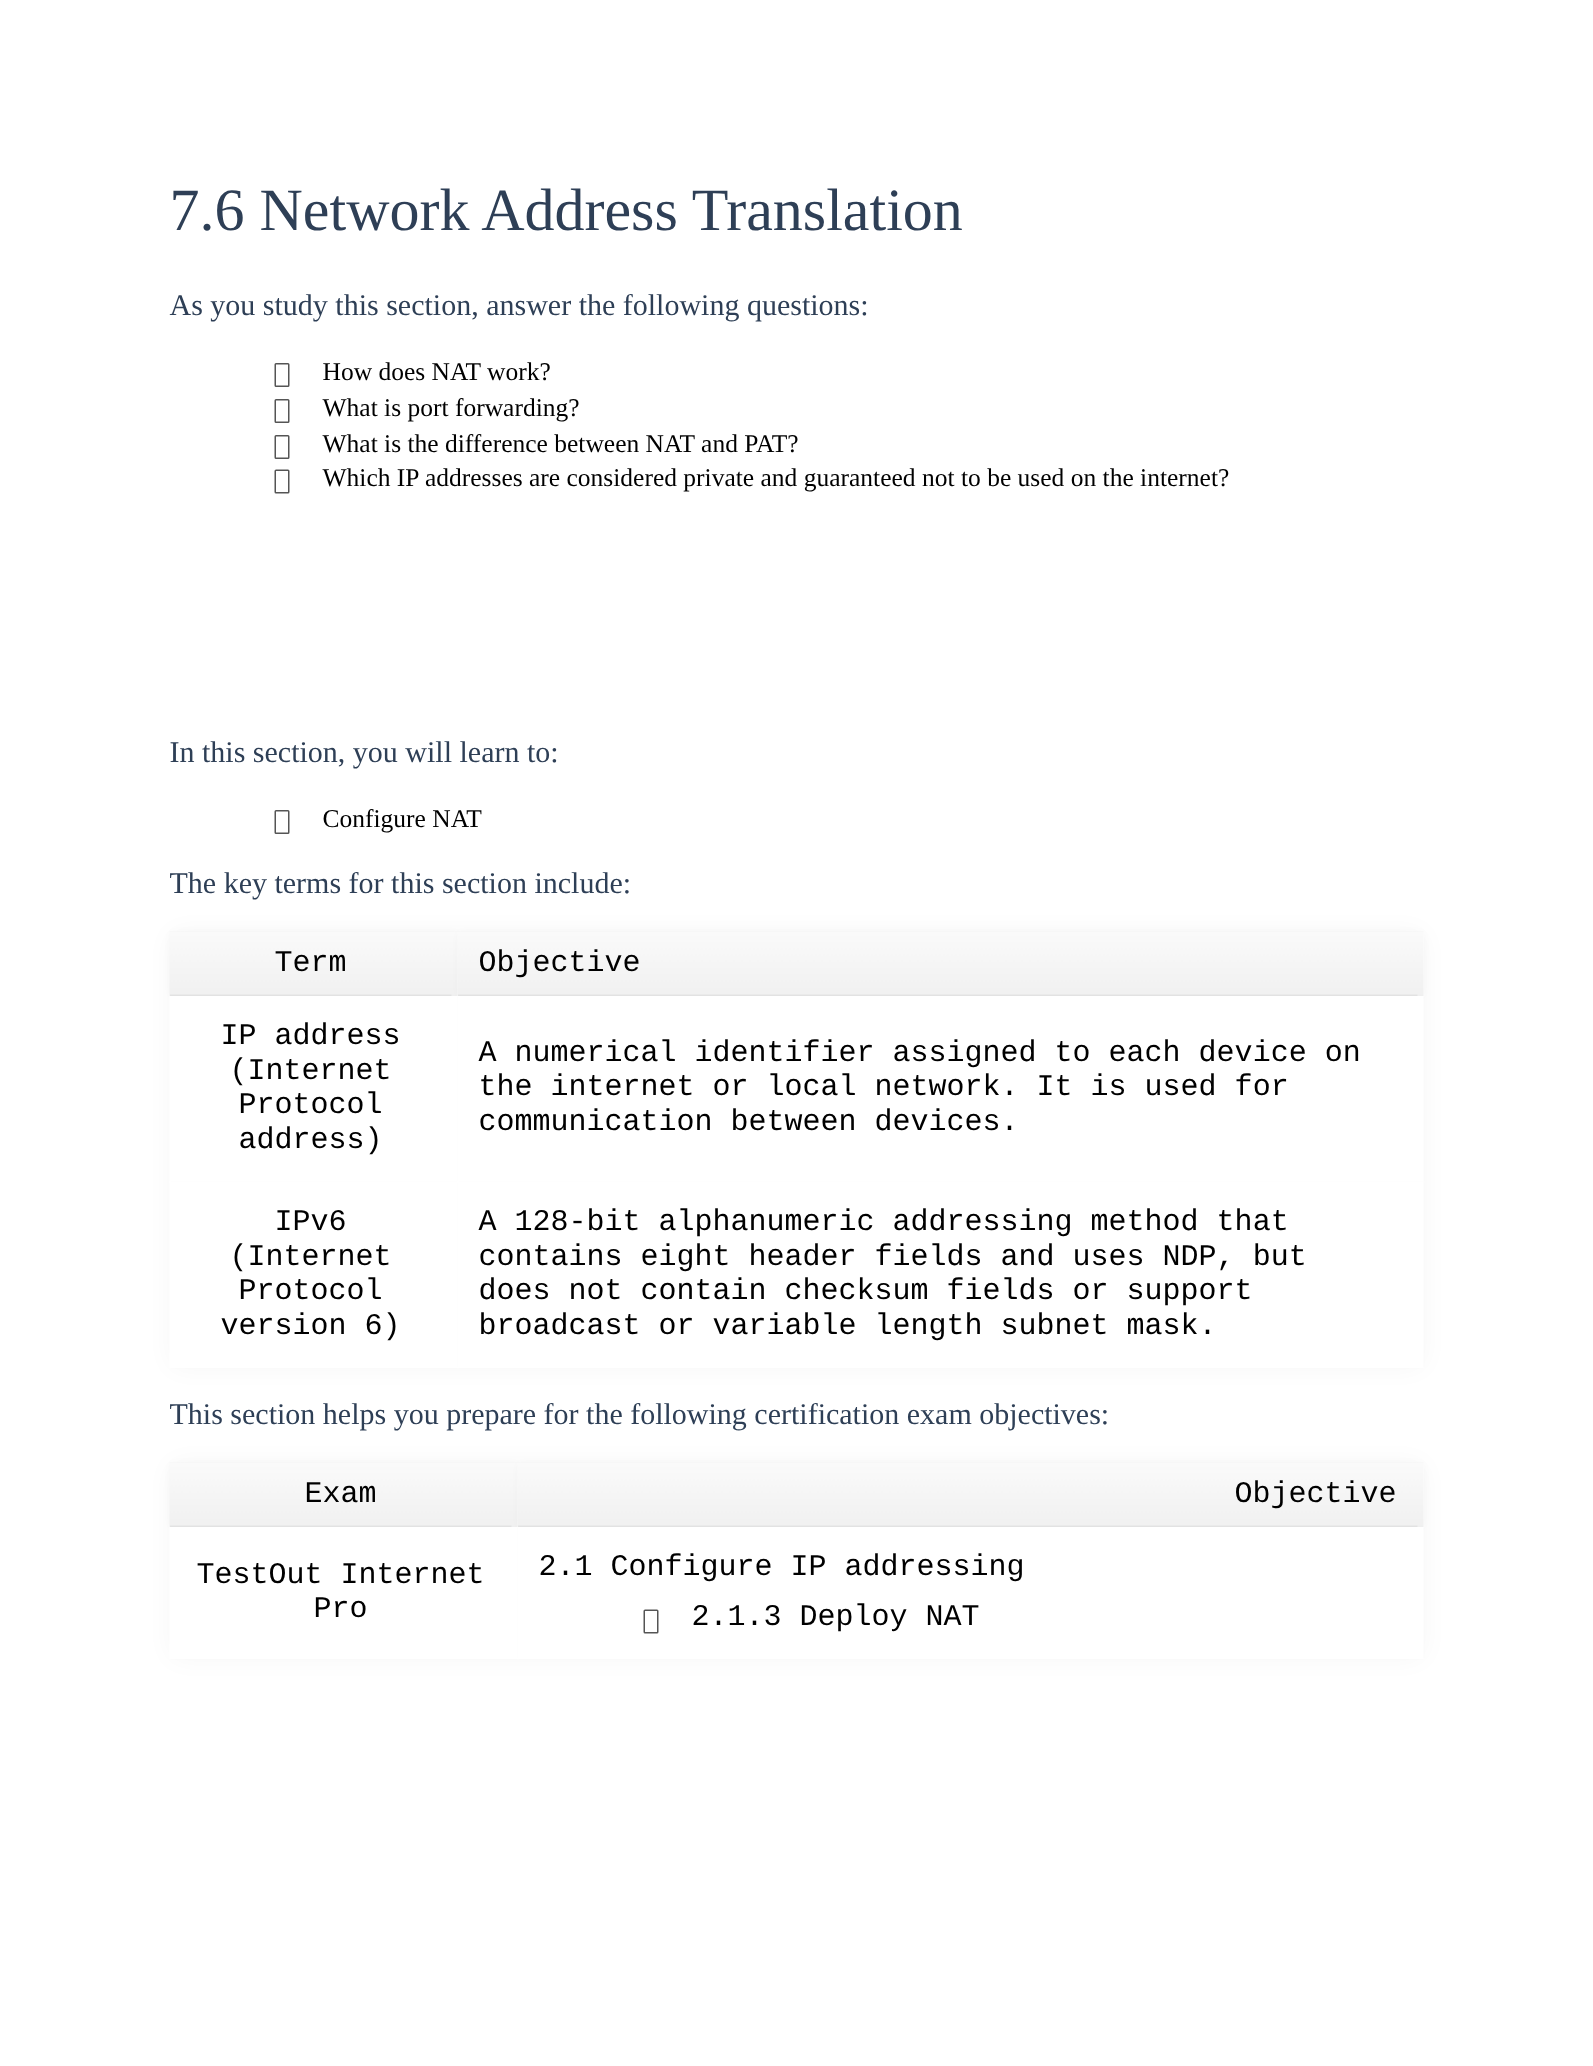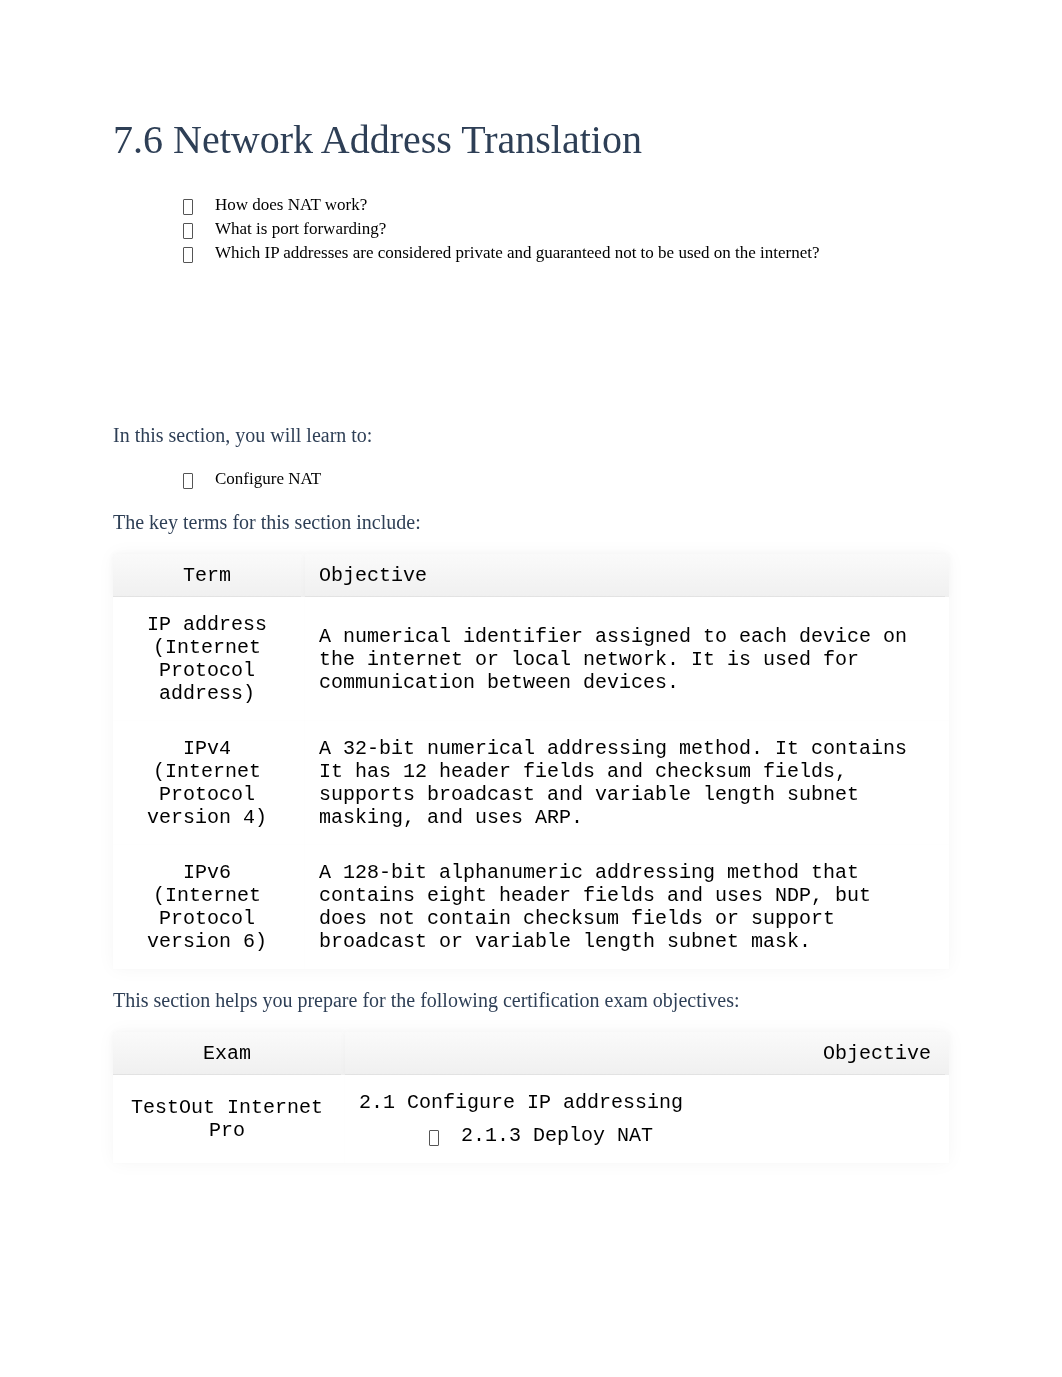--- a/index.html
+++ b/index.html
@@ -128,24 +128,26 @@
     background: #fff;
   }
 </style>
 </head>
 <body>
 
 <div class="page">
 
   <h1>7.6 Network Address Translation</h1>
 
+  <p class="intro">As you study this section, answer the following questions:</p>
 
   <ul class="wing">
     <li><span>How does NAT work?</span></li>
     <li><span>What is port forwarding?</span></li>
+    <li><span>What is the difference between NAT and PAT?</span></li>
     <li><span>Which IP addresses are considered private and guaranteed not to be used on the internet?</span></li>
   </ul>
 
   <div class="spacer"></div>
 
   <p class="intro">In this section, you will learn to:</p>
 
   <ul class="wing">
     <li><span>Configure NAT</span></li>
   </ul>
@@ -156,24 +158,20 @@
     <thead>
       <tr>
         <th>Term</th>
         <th>Objective</th>
       </tr>
     </thead>
     <tbody>
       <tr>
         <td>IP address (Internet Protocol address)</td>
         <td>A numerical identifier assigned to each device on the internet or local network. It is used for communication between devices.</td>
-      </tr>
-      <tr>
-        <td>IPv4 (Internet Protocol version 4)</td>
-        <td>A 32-bit numerical addressing method. It contains It has 12 header fields and checksum fields, supports broadcast and variable length subnet masking, and uses ARP.</td>
       </tr>
       <tr>
         <td>IPv6 (Internet Protocol version 6)</td>
         <td>A 128-bit alphanumeric addressing method that contains eight header fields and uses NDP, but does not contain checksum fields or support broadcast or variable length subnet mask.</td>
       </tr>
     </tbody>
   </table>
 
   <p class="intro">This section helps you prepare for the following certification exam objectives:</p>
 

